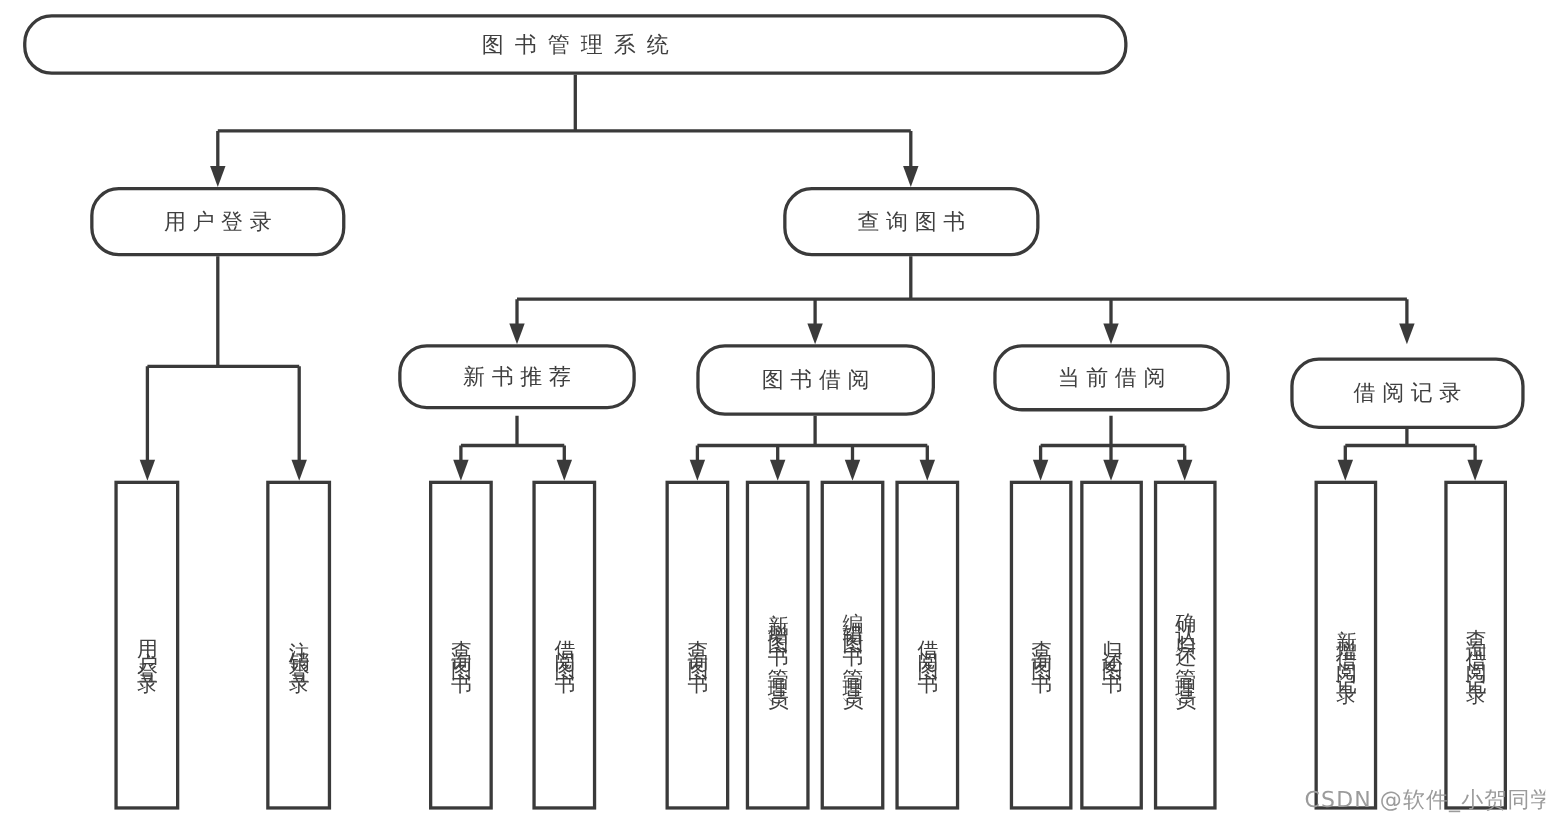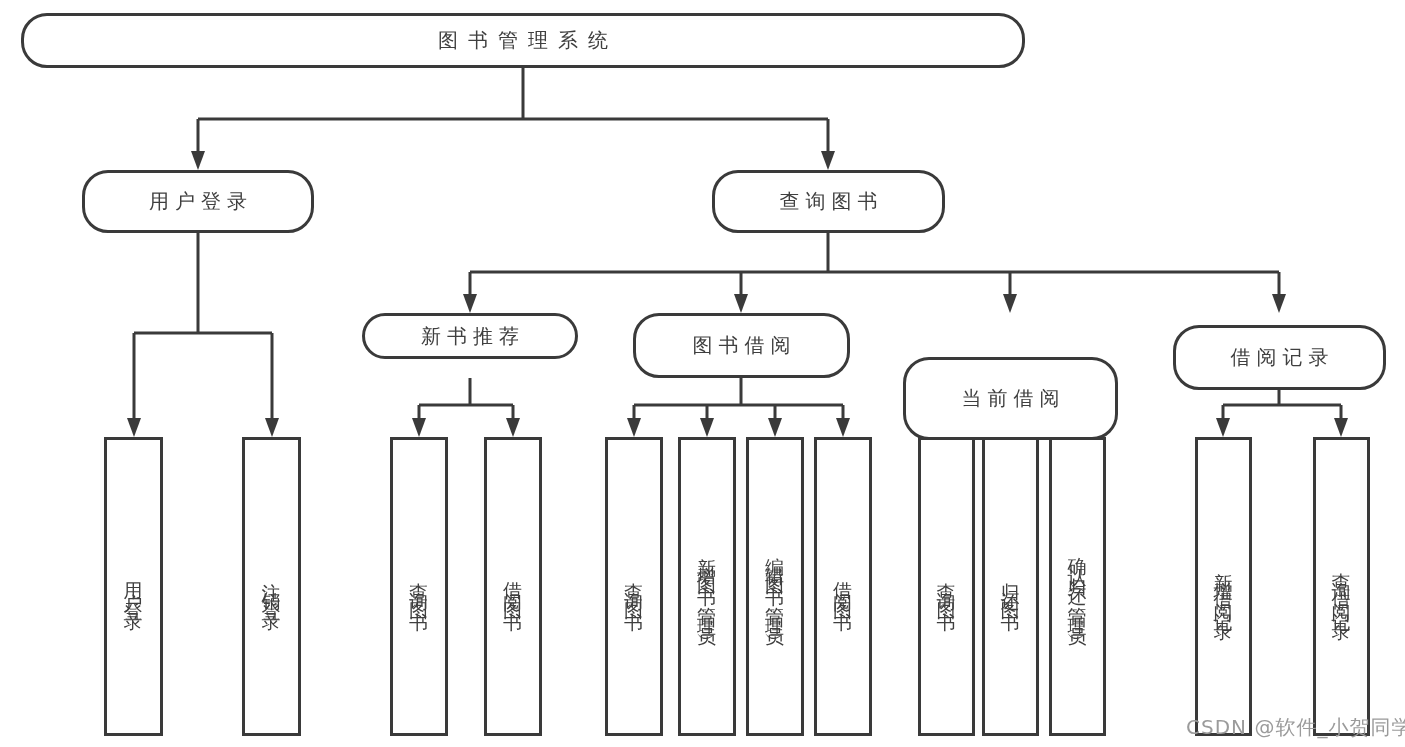--- a/index.html
+++ b/index.html
@@ -113,23 +113,23 @@
       <polygon points="1216,418 1230,418 1223,437"></polygon>
       <polygon points="1334,418 1348,418 1341,437"></polygon>
     </g>
   </svg>
 
   <div class="node h root-box" style="left:21px; top:13px; width:1004px; height:55px;">图书管理系统</div>
 
   <div class="node h" style="left:82px; top:170px; width:232px; height:63px;">用户登录</div>
   <div class="node h" style="left:712px; top:170px; width:233px; height:63px;">查询图书</div>
 
-  <div class="node h" style="left:362px; top:313px; width:216px; height:46px;">新书推荐</div>
+  <div class="node h" style="left:362px; top:313px; width:216px; height:59px;">新书推荐</div>
   <div class="node h" style="left:633px; top:313px; width:217px; height:65px;">图书借阅</div>
-  <div class="node h" style="left:903px; top:313px; width:215px; height:83px;margin-top:44px;">当前借阅</div>
+  <div class="node h" style="left:903px; top:313px; width:215px; height:61px;">当前借阅</div>
   <div class="node h" style="left:1173px; top:313px; width:213px; height:65px;margin-top:12px;">借阅记录</div>
 
   <div class="node v" style="left:104px; top:437px; width:59px; height:299px;">
     <span>用户登录</span>
   </div>
   <div class="node v" style="left:242px; top:437px; width:59px; height:299px;">
     <span>注销登录</span>
   </div>
 
   <div class="node v" style="left:390px; top:437px; width:58px; height:299px;">

